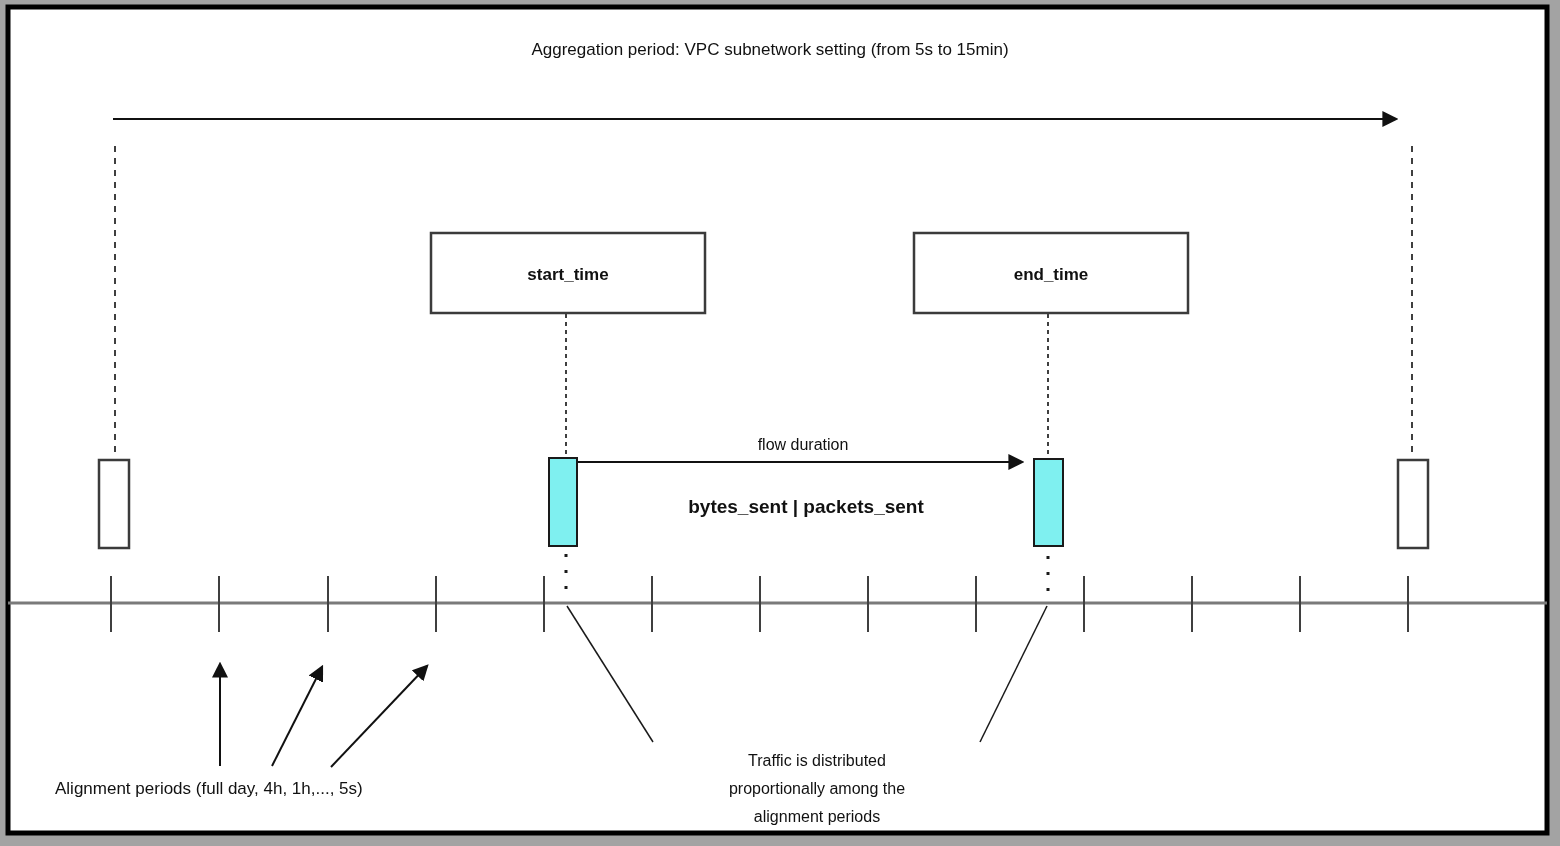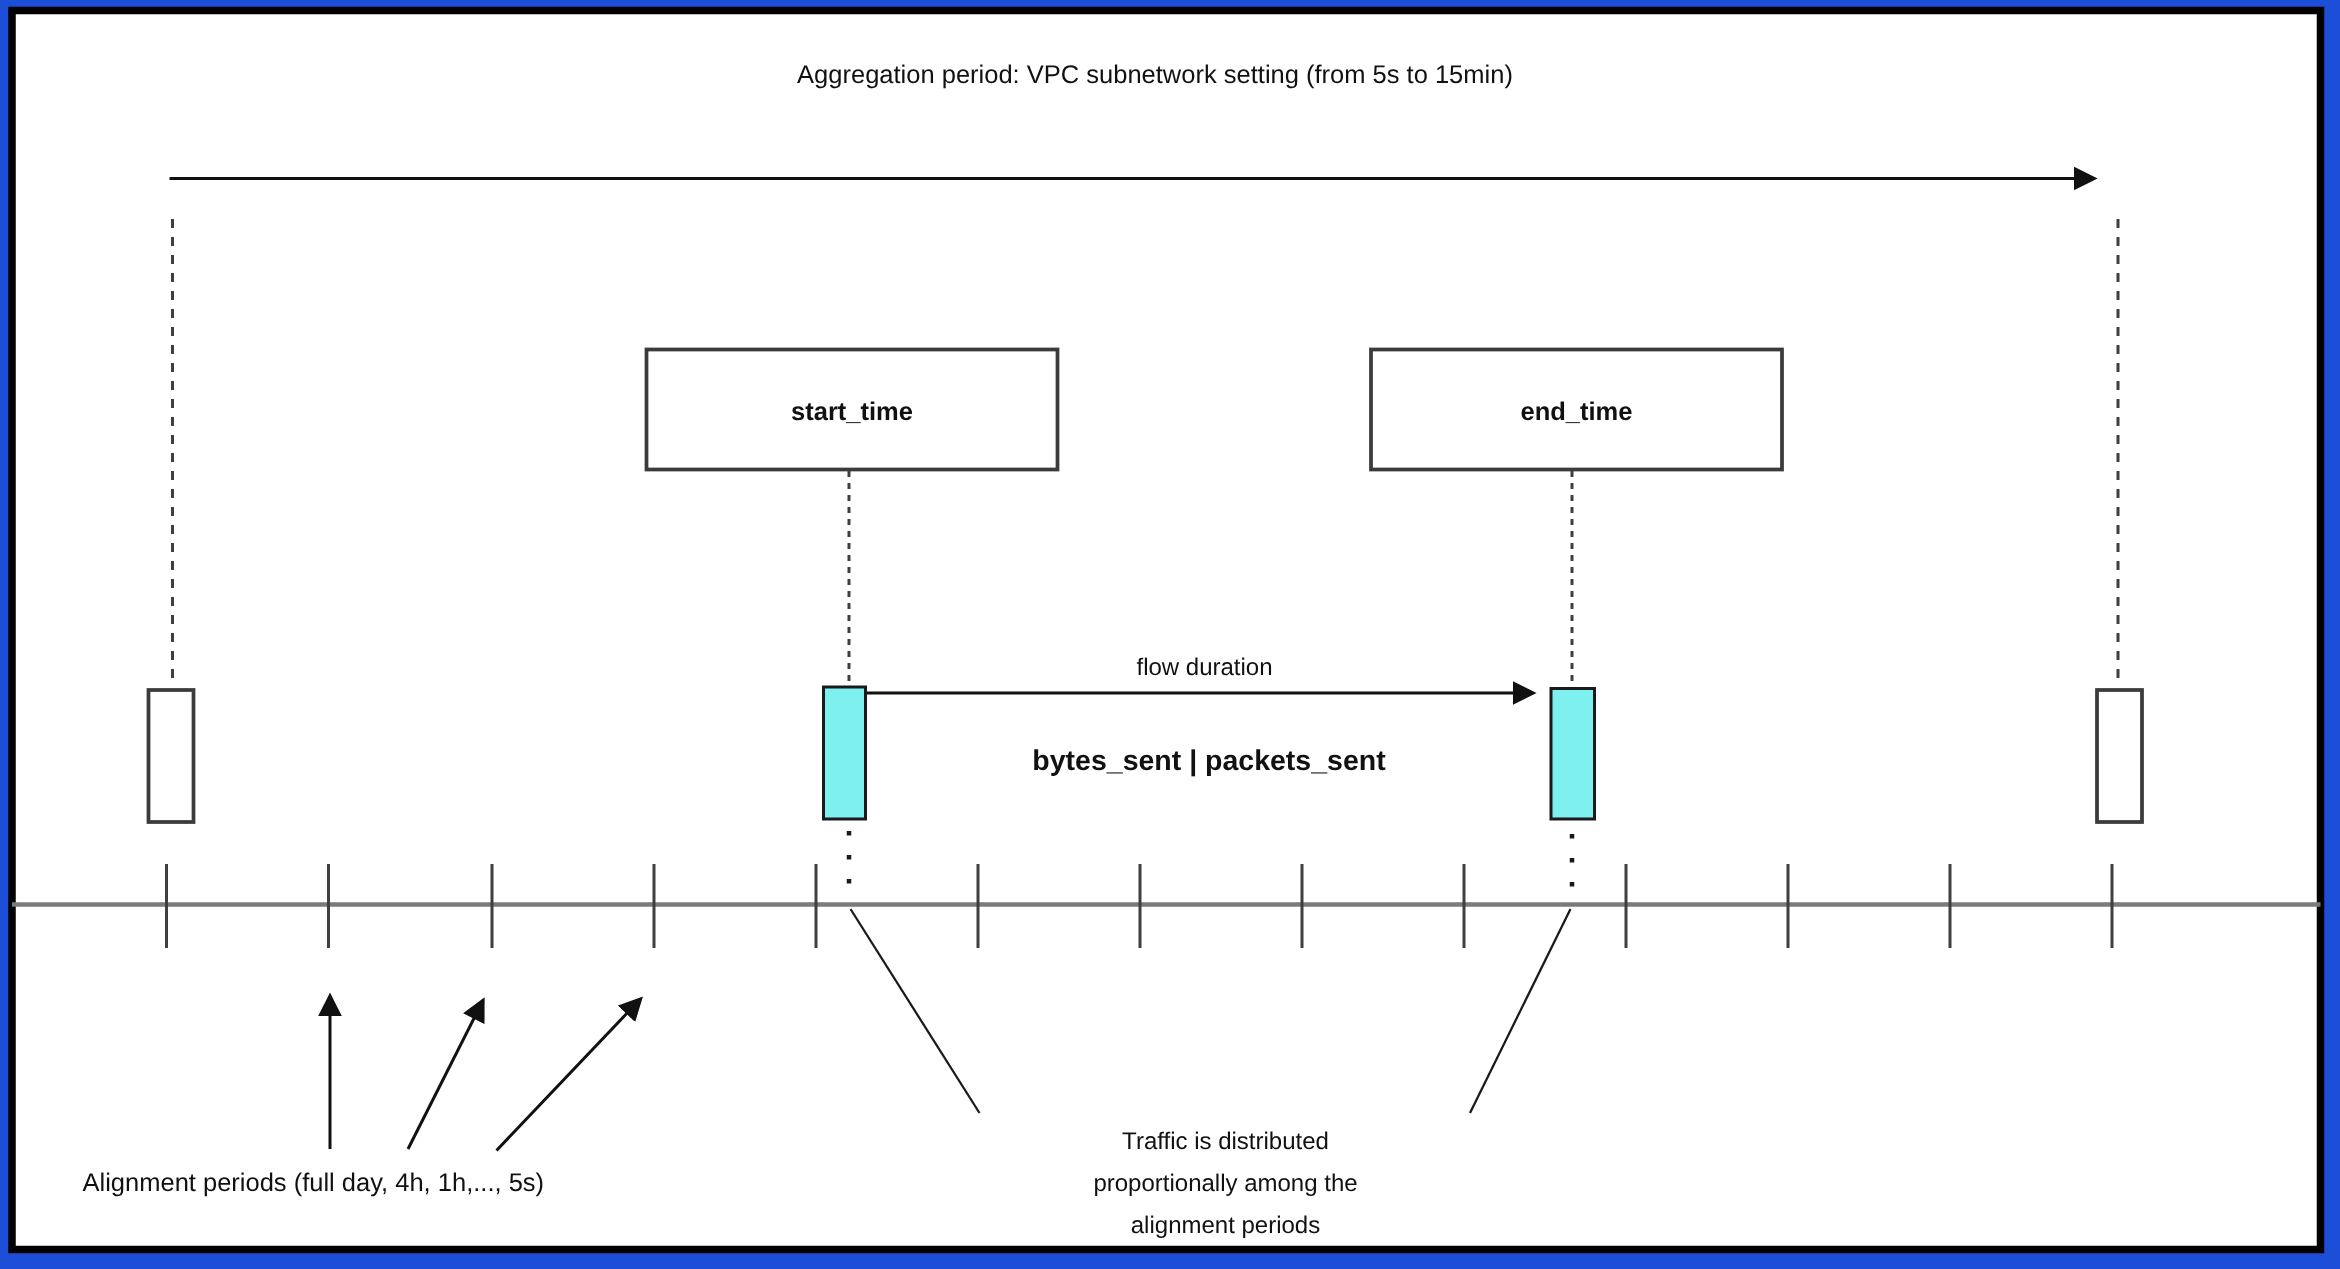--- a/index.html
+++ b/index.html
@@ -5,21 +5,21 @@
   html, body {
     margin: 0;
     padding: 0;
     background: #ffffff;
     font-family: "Liberation Sans", sans-serif;
   }
   .canvas {
     position: relative;
     width: 1560px;
     height: 846px;
-    background: #1d4ed8;
+    background: #a3a3a3;
     overflow: hidden;
   }
   svg { display: block; }
   text {
     fill: #111111;
     font-family: "Liberation Sans", sans-serif;
   }
   .title-text   { font-size: 17px; }
   .box-label    { font-size: 17px; font-weight: bold; }
   .flow-label   { font-size: 16px; }

